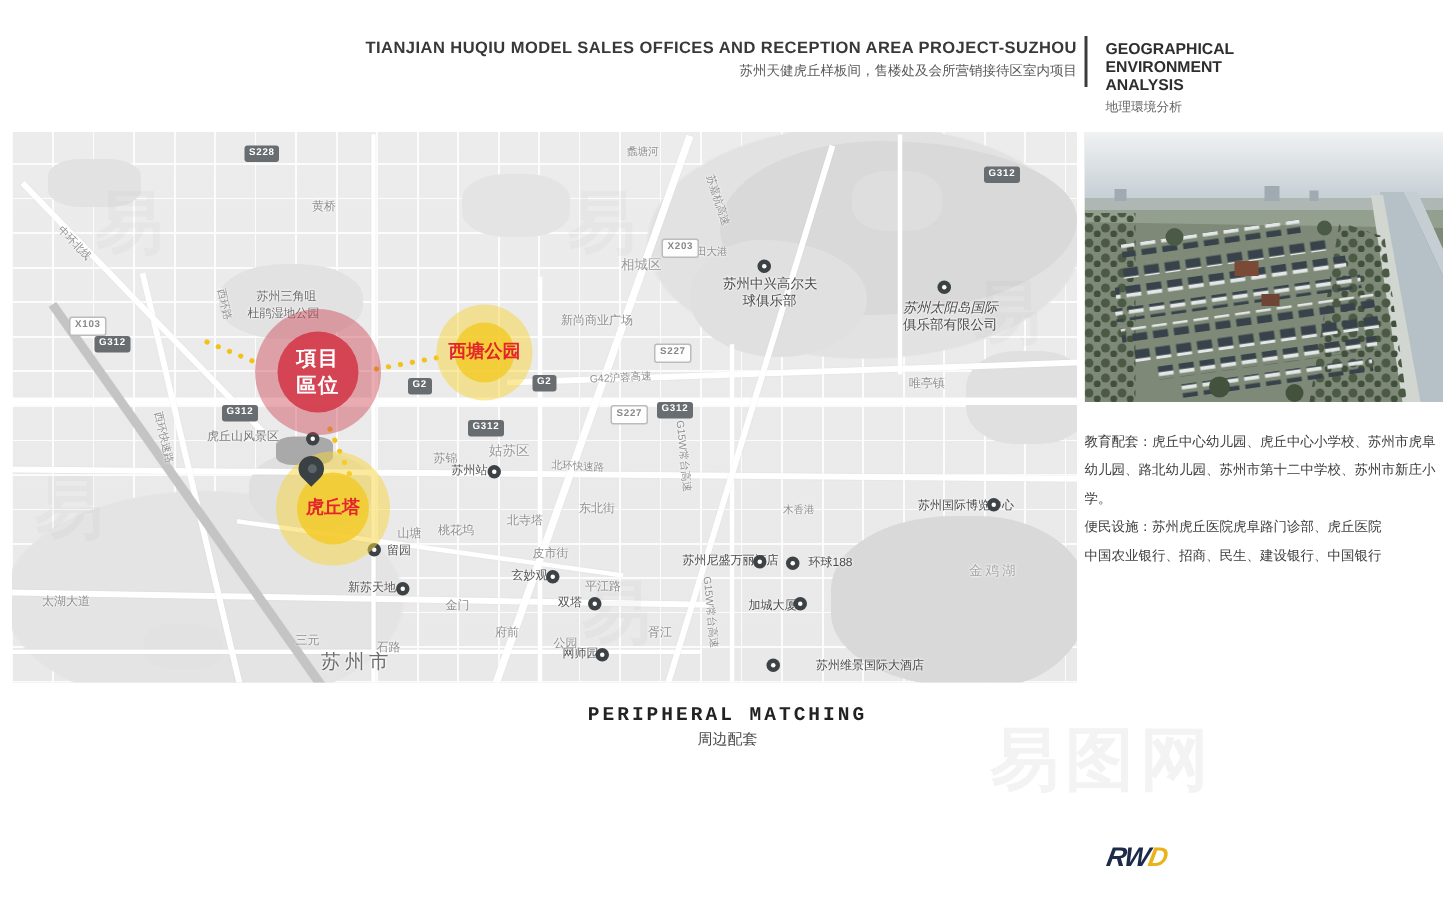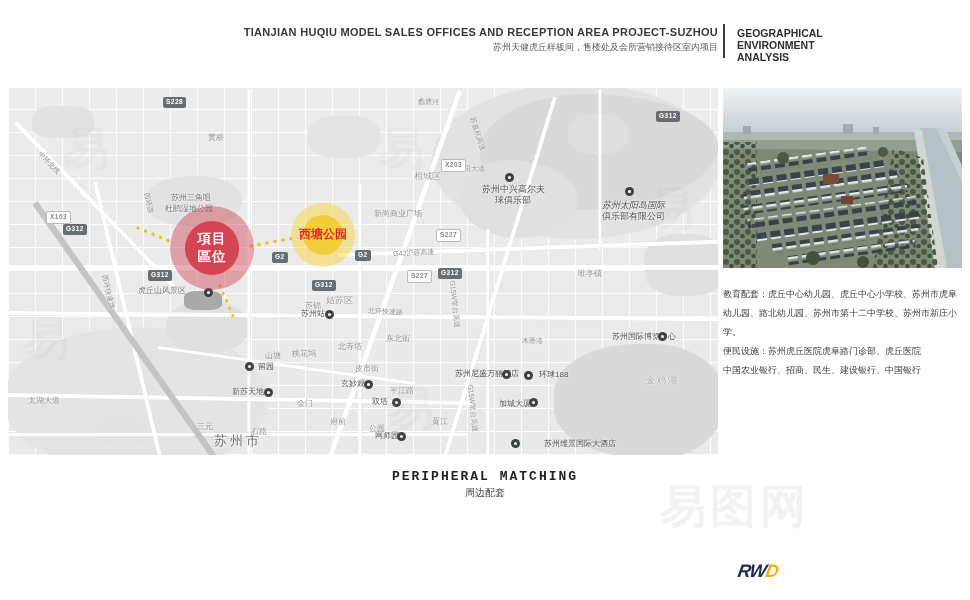--- a/index.html
+++ b/index.html
@@ -75,20 +75,21 @@
 
   <div class="site-wm">易图网</div>
 
   <div class="head-left">
     <div class="head-title">TIANJIAN HUQIU MODEL SALES OFFICES AND RECEPTION AREA PROJECT-SUZHOU</div>
     <div class="head-sub">苏州天健虎丘样板间，售楼处及会所营销接待区室内项目</div>
   </div>
   <div class="head-divider"></div>
   <div class="head-right">
     <div class="sec-title">GEOGRAPHICAL ENVIRONMENT ANALYSIS</div>
+    <div class="sec-sub">地理環境分析</div>
   </div>
 
   <div class="map" id="map">
     <svg id="dots">
         <polyline points="130,140 166,155"></polyline>
         <polyline points="243,158 286,150"></polyline>
         <polyline points="212,198 225,228"></polyline>
       </svg>
   <div class="area" style="left: 472px; top: 6px; width: 238px; height: 116px; background: rgb(217, 217, 217); border-radius: 45% 55% 60% 40% / 50% 45% 55% 50%;"></div>
       <div class="area" style="left: 546px; top: 256px; width: 172px; height: 114px; background: rgb(217, 217, 217); border-radius: 50% 45% 40% 55% / 45% 50% 55% 45%;"></div>
@@ -125,26 +126,26 @@
       <div class="mlabel" style="left: 142px; top: 104px; font-size: 7px; transform: rotate(77deg);">西环路</div>
       <div class="mlabel" style="left: 163px; top: 106px; font-size: 8px; color: rgb(110, 110, 110);">苏州三角咀</div>
       <div class="mlabel" style="left: 157px; top: 117px; font-size: 8px; color: rgb(110, 110, 110);">杜鹃湿地公园</div>
       <div class="mlabel" style="left: 456px; top: 77px; font-size: 7px;">田大港</div>
       <div class="mlabel" style="left: 474px; top: 97px; font-size: 9px; color: rgb(74, 74, 74);">苏州中兴高尔夫</div>
       <div class="mlabel" style="left: 487px; top: 108px; font-size: 9px; color: rgb(74, 74, 74);">球俱乐部</div>
       <div class="mlabel" style="left: 594px; top: 113px; font-size: 9px; color: rgb(74, 74, 74); font-style: italic;">苏州太阳岛国际</div>
       <div class="mlabel" style="left: 594px; top: 124px; font-size: 9px; color: rgb(74, 74, 74);">俱乐部有限公司</div>
       <div class="mlabel" style="left: 366px; top: 122px; font-size: 8px;">新尚商业广场</div>
       <div class="mlabel" style="left: 385px; top: 162px; font-size: 7px; transform: rotate(-3deg);">G42沪蓉高速</div>
-      <div class="mlabel" style="left: 570px; top: 164px; font-size: 8px; margin-top: 18px;">唯亭镇</div>
+      <div class="mlabel" style="left: 598px; top: 164px; font-size: 8px;">唯亭镇</div>
       <div class="mlabel" style="left: 448px; top: 192px; font-size: 7px; transform: rotate(84deg);">G15W常台高速</div>
       <div class="mlabel" style="left: 466px; top: 296px; font-size: 7px; transform: rotate(84deg);">G15W常台高速</div>
       <div class="mlabel" style="left: 360px; top: 219px; font-size: 7px; transform: rotate(3deg);">北环快速路</div>
       <div class="mlabel" style="left: 318px; top: 208px; font-size: 9px; color: rgb(154, 154, 154);">姑苏区</div>
-      <div class="mlabel" style="left: 281px; top: 214px; font-size: 8px; margin-left: 16px;">苏锦</div>
+      <div class="mlabel" style="left: 281px; top: 214px; font-size: 8px;">苏锦</div>
       <div class="mlabel" style="left: 293px; top: 222px; font-size: 8px; color: rgb(85, 85, 85);">苏州站</div>
       <div class="mlabel" style="left: 130px; top: 199px; font-size: 8px; color: rgb(119, 119, 119);">虎丘山风景区</div>
       <div class="mlabel" style="left: 330px; top: 255px; font-size: 8px;">北寺塔</div>
       <div class="mlabel" style="left: 378px; top: 247px; font-size: 8px;">东北街</div>
       <div class="mlabel" style="left: 284px; top: 262px; font-size: 8px;">桃花坞</div>
       <div class="mlabel" style="left: 347px; top: 277px; font-size: 8px;">皮市街</div>
       <div class="mlabel" style="left: 257px; top: 264px; font-size: 8px;">山塘</div>
       <div class="mlabel" style="left: 250px; top: 275px; font-size: 8px; color: rgb(85, 85, 85);">留园</div>
       <div class="mlabel" style="left: 224px; top: 300px; font-size: 8px; color: rgb(85, 85, 85);">新苏天地</div>
       <div class="mlabel" style="left: 333px; top: 292px; font-size: 8px; color: rgb(85, 85, 85);">玄妙观</div>
@@ -194,20 +195,25 @@
       <div class="poi" style="left: 617px; top: 99px;"></div>
       <div class="spot project" style="left: 162px; top: 118px; width: 84px; height: 84px;">
         <div class="spot-core" style="left: 15px; top: 15px; width: 54px; height: 54px;"></div>
         <div class="spot-label">項目
 區位</div>
       </div>
       <div class="spot park" style="left: 283px; top: 115px; width: 64px; height: 64px;">
         <div class="spot-core" style="left: 12px; top: 12px; width: 40px; height: 40px;"></div>
         <div class="spot-label">西塘公园</div>
       </div>
+      <div class="spot park" style="left: 176px; top: 213px; width: 76px; height: 76px;">
+        <div class="spot-core" style="left: 14px; top: 14px; width: 48px; height: 48px;"></div>
+        <div class="spot-label">虎丘塔</div>
+        <div class="big-pin"></div>
+      </div>
       <div class="wm" style="left: 55px; top: 30px;">易</div>
       <div class="wm" style="left: 370px; top: 30px;">易</div>
       <div class="wm" style="left: 15px; top: 220px;">易</div>
       <div class="wm" style="left: 380px; top: 290px;">易</div>
       <div class="wm" style="left: 640px; top: 90px;">易</div>
     </div>
 
   <div class="panel">
     <div class="photo">
       <svg viewBox="0 0 239 180" width="239" height="180" preserveAspectRatio="none">

